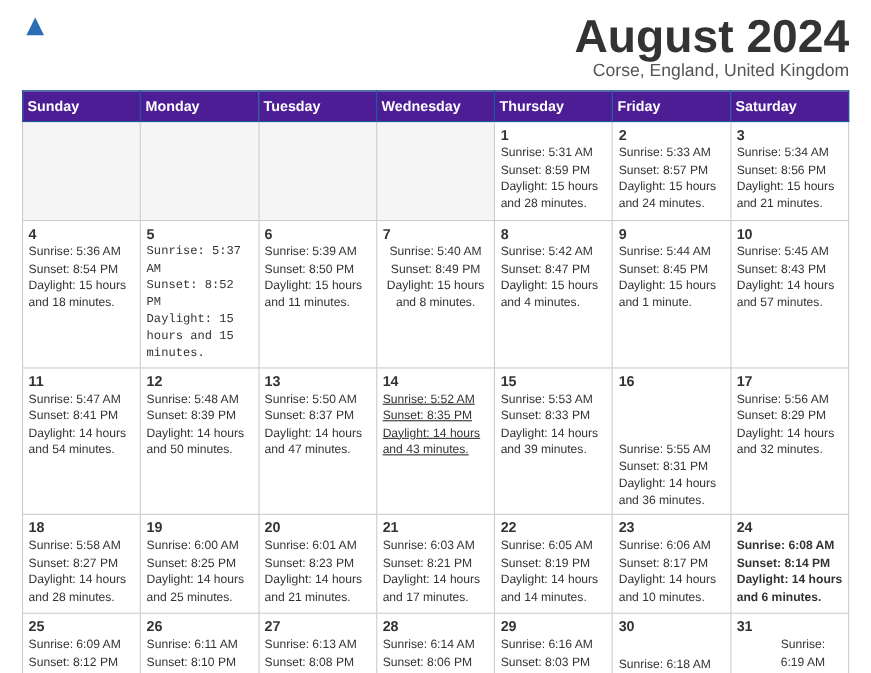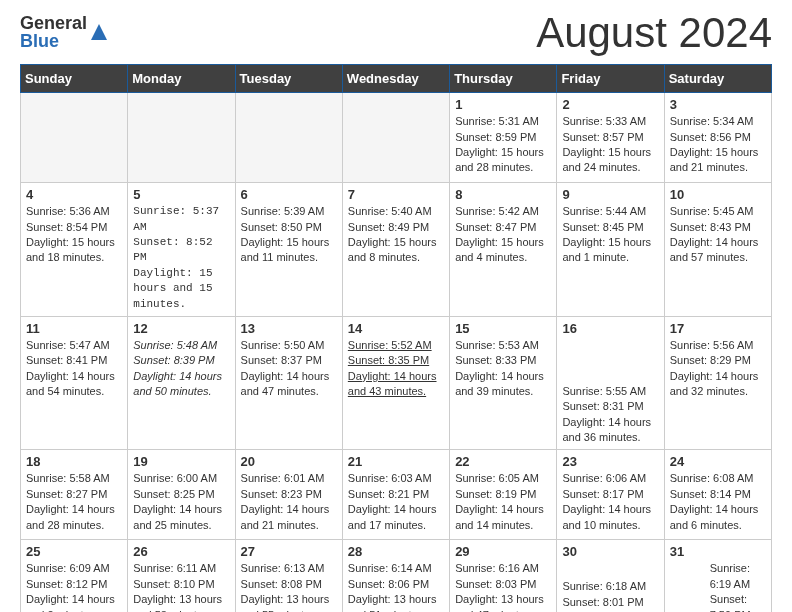--- a/index.html
+++ b/index.html
@@ -40,35 +40,35 @@
       width: 20px;
       height: 20px;
       margin-left: 2px;
       align-self: center;
     }
     .title-section {
       text-align: right;
     }
     .month-year {
       font-size: 42px;
-      font-weight: normal;
+      font-weight: bold;
       color: #333;
       line-height: 1.1;
     }
     .location {
       font-size: 16px;
       color: #555;
     }
     .calendar {
       width: 100%;
       border-collapse: collapse;
       table-layout: fixed;
     }
     .calendar thead tr th {
-      background-color: #404040;
+      background-color: #4c1d95;
       color: #fff;
       font-size: 13px;
       font-weight: bold;
       padding: 6px 4px;
       text-align: left;
       border: 1px solid #1a5a9a;
     }
     .calendar tbody tr td {
       vertical-align: top;
       border: 1px solid #ccc;
@@ -92,30 +92,27 @@
       font-size: 11px;
       line-height: 1.4;
       color: #333;
     }
   </style>
 </head>
 <body>
 
 <div class="header">
   <div class="logo">
-    <div class="logo-text">
-      <span class="logo-general">General</span>
-      <span class="logo-blue">Blue</span>
-    </div>
     <svg class="logo-icon" viewBox="0 0 20 20">
       <polygon points="2,18 10,2 18,18" fill="#2a6db5"></polygon>
     </svg>
   </div>
   <div class="title-section">
     <div class="month-year">August 2024</div>
+    <div class="location">Corse, England, United Kingdom</div>
   </div>
 </div>
 
 <table class="calendar">
   <thead>
     <tr>
     <th>Sunday</th>
         <th>Monday</th>
         <th>Tuesday</th>
         <th>Wednesday</th>
@@ -163,21 +160,21 @@
 Daylight: 15 hours and 15 minutes.</div>
         </td>
         <td>
           <span class="day-number">6</span>
           <div class="cell-text" style="white-space: pre-line;">Sunrise: 5:39 AM
 Sunset: 8:50 PM
 Daylight: 15 hours and 11 minutes.</div>
         </td>
         <td>
           <span class="day-number">7</span>
-          <div class="cell-text" style="white-space: pre-line;">Sunrise: 5:40 AM
+          <div class="cell-text" style="white-space: pre-line; text-align: center;">Sunrise: 5:40 AM
 Sunset: 8:49 PM
 Daylight: 15 hours and 8 minutes.</div>
         </td>
         <td>
           <span class="day-number">8</span>
           <div class="cell-text" style="white-space: pre-line;">Sunrise: 5:42 AM
 Sunset: 8:47 PM
 Daylight: 15 hours and 4 minutes.</div>
         </td>
         <td>
@@ -195,21 +192,21 @@
       </tr>
       <tr>
         <td>
           <span class="day-number">11</span>
           <div class="cell-text" style="white-space: pre-line;">Sunrise: 5:47 AM
 Sunset: 8:41 PM
 Daylight: 14 hours and 54 minutes.</div>
         </td>
         <td>
           <span class="day-number">12</span>
-          <div class="cell-text" style="white-space: pre-line; font-style: italic;">Sunrise: 5:48 AM
+          <div class="cell-text" style="white-space: pre-line;">Sunrise: 5:48 AM
 Sunset: 8:39 PM
 Daylight: 14 hours and 50 minutes.</div>
         </td>
         <td>
           <span class="day-number">13</span>
           <div class="cell-text" style="white-space: pre-line;">Sunrise: 5:50 AM
 Sunset: 8:37 PM
 Daylight: 14 hours and 47 minutes.</div>
         </td>
         <td>
@@ -269,21 +266,21 @@
 Daylight: 14 hours and 14 minutes.</div>
         </td>
         <td>
           <span class="day-number">23</span>
           <div class="cell-text" style="white-space: pre-line;">Sunrise: 6:06 AM
 Sunset: 8:17 PM
 Daylight: 14 hours and 10 minutes.</div>
         </td>
         <td>
           <span class="day-number">24</span>
-          <div class="cell-text" style="white-space: pre-line;">Sunrise: 6:08 AM
+          <div class="cell-text" style="white-space: pre-line; font-weight: bold;">Sunrise: 6:08 AM
 Sunset: 8:14 PM
 Daylight: 14 hours and 6 minutes.</div>
         </td>
       </tr>
       <tr>
         <td>
           <span class="day-number">25</span>
           <div class="cell-text" style="white-space: pre-line;">Sunrise: 6:09 AM
 Sunset: 8:12 PM
 Daylight: 14 hours and 2 minutes.</div>

